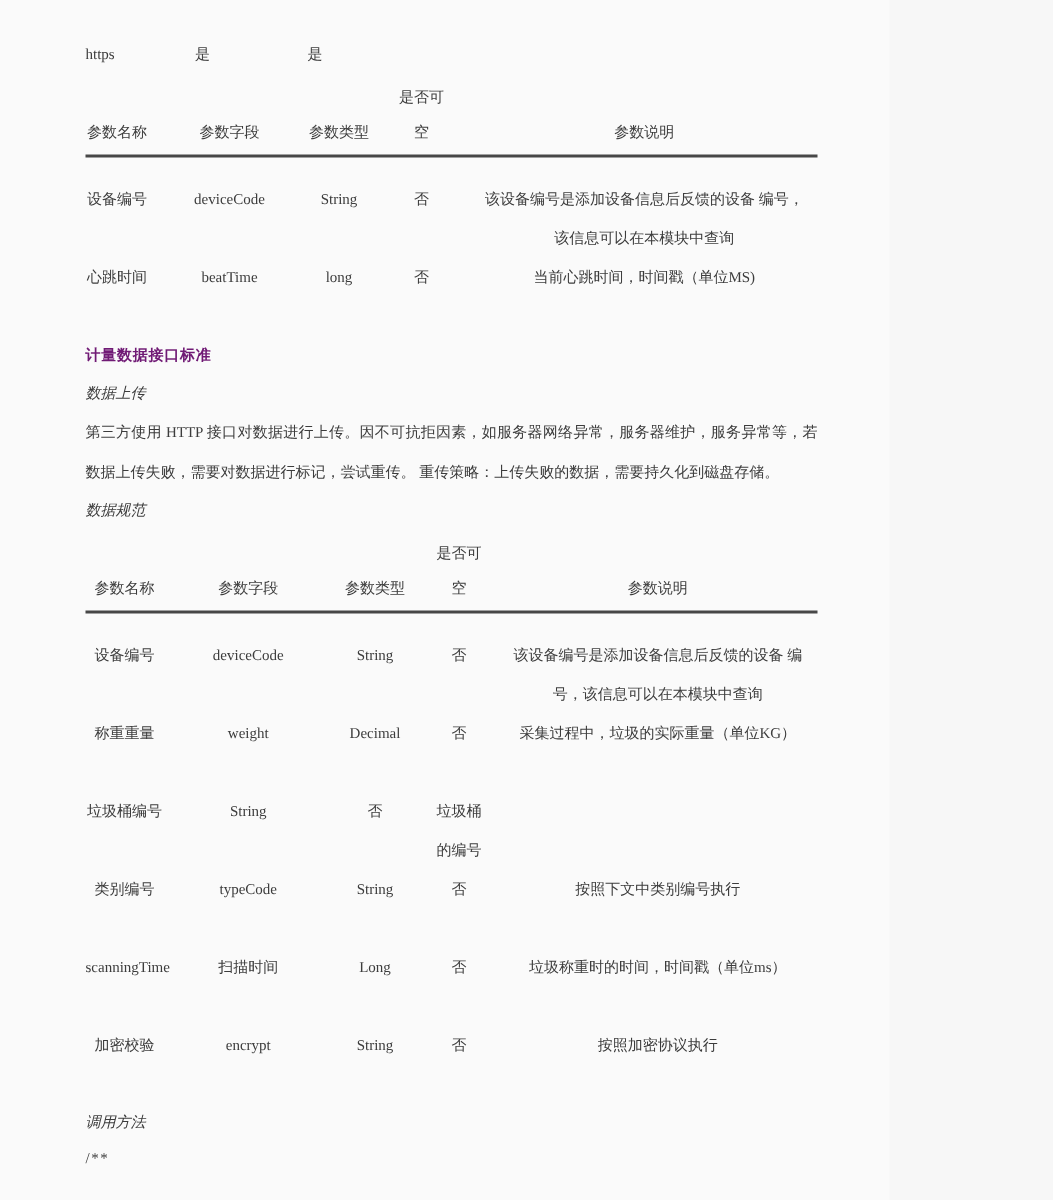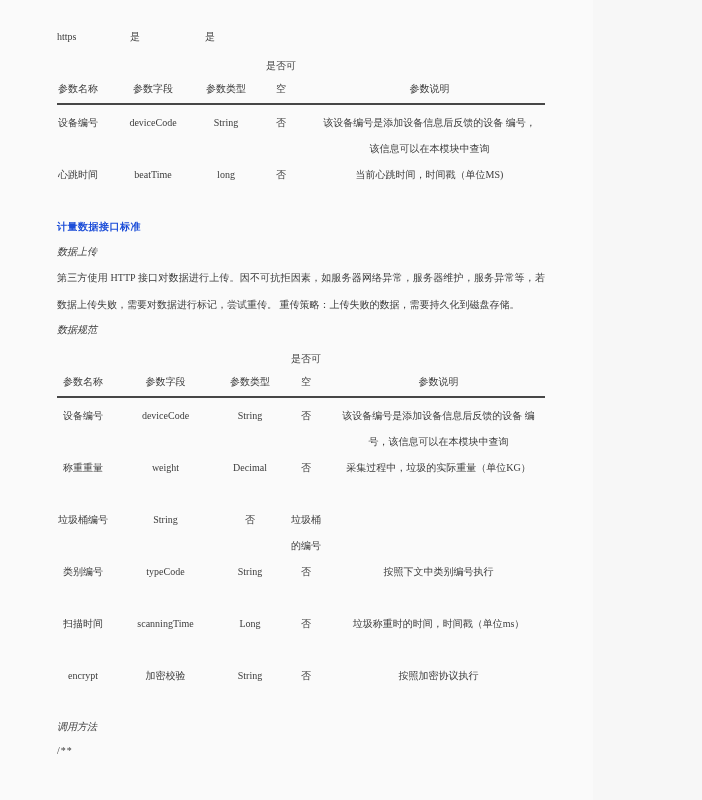--- a/index.html
+++ b/index.html
@@ -28,21 +28,21 @@
   .meta-row .mw2 { width: 75px; }
   .h-italic {
     font-style: italic;
     height: 24px;
     line-height: 24px;
   }
   .h-bold {
     font-weight: 700;
     height: 26px;
     line-height: 26px;
-    color: #1d4ed8;
+    color: #701a75;
     letter-spacing: 0.5px;
   }
   .para {
     line-height: 27px;
     text-align: justify;
     margin: 0;
   }
   
   .tbl { width: 100%; text-align: center; }
   .t1 { --cols: 55px 90px 63px 57px 1fr; }
@@ -55,21 +55,21 @@
     padding-bottom: 3px;
     border-bottom: 2px solid #474747;
     align-items: end;
   }
   .tbl-row {
     display: grid;
     grid-template-columns: var(--cols);
     line-height: 26px;
     min-height: 52px;
   }
-  .tbl-body { padding-top: 5px; }
+  .tbl-body { padding-top: 16px; }
   .cell { padding-right: 8px; box-sizing: border-box; }
   .t1 .cell:nth-child(1) { padding-right: 13px; }
   .t1 .cell:nth-child(3) { padding-right: 15px; }
   .t1 .cell:nth-child(4) { padding-right: 25px; }
   .t2 .cell:nth-child(1) { padding-right: 8px;  }
   .t2 .cell:nth-child(3) { padding-right: 12px; }
   .t2 .cell:nth-child(4) { padding-right: 18px; }
   .code-line {
     height: 24px;
     line-height: 24px;
@@ -149,29 +149,29 @@
         <div class="cell">垃圾桶的编号</div>
       </div>
       <div class="tbl-row">
         <div class="cell">类别编号</div>
         <div class="cell">typeCode</div>
         <div class="cell">String</div>
         <div class="cell">否</div>
         <div class="cell">按照下文中类别编号执行</div>
       </div>
       <div class="tbl-row">
+        <div class="cell">scanningTime</div>
         <div class="cell">扫描时间</div>
-        <div class="cell">scanningTime</div>
         <div class="cell">Long</div>
         <div class="cell">否</div>
         <div class="cell">垃圾称重时的时间，时间戳（单位ms）</div>
       </div>
       <div class="tbl-row">
+        <div class="cell">加密校验</div>
         <div class="cell">encrypt</div>
-        <div class="cell">加密校验</div>
         <div class="cell">String</div>
         <div class="cell">否</div>
         <div class="cell">按照加密协议执行</div>
       </div>
     </div>
   </div>
 
   <div class="h-italic">调用方法</div>
   <div class="code-line">/**</div>
 

